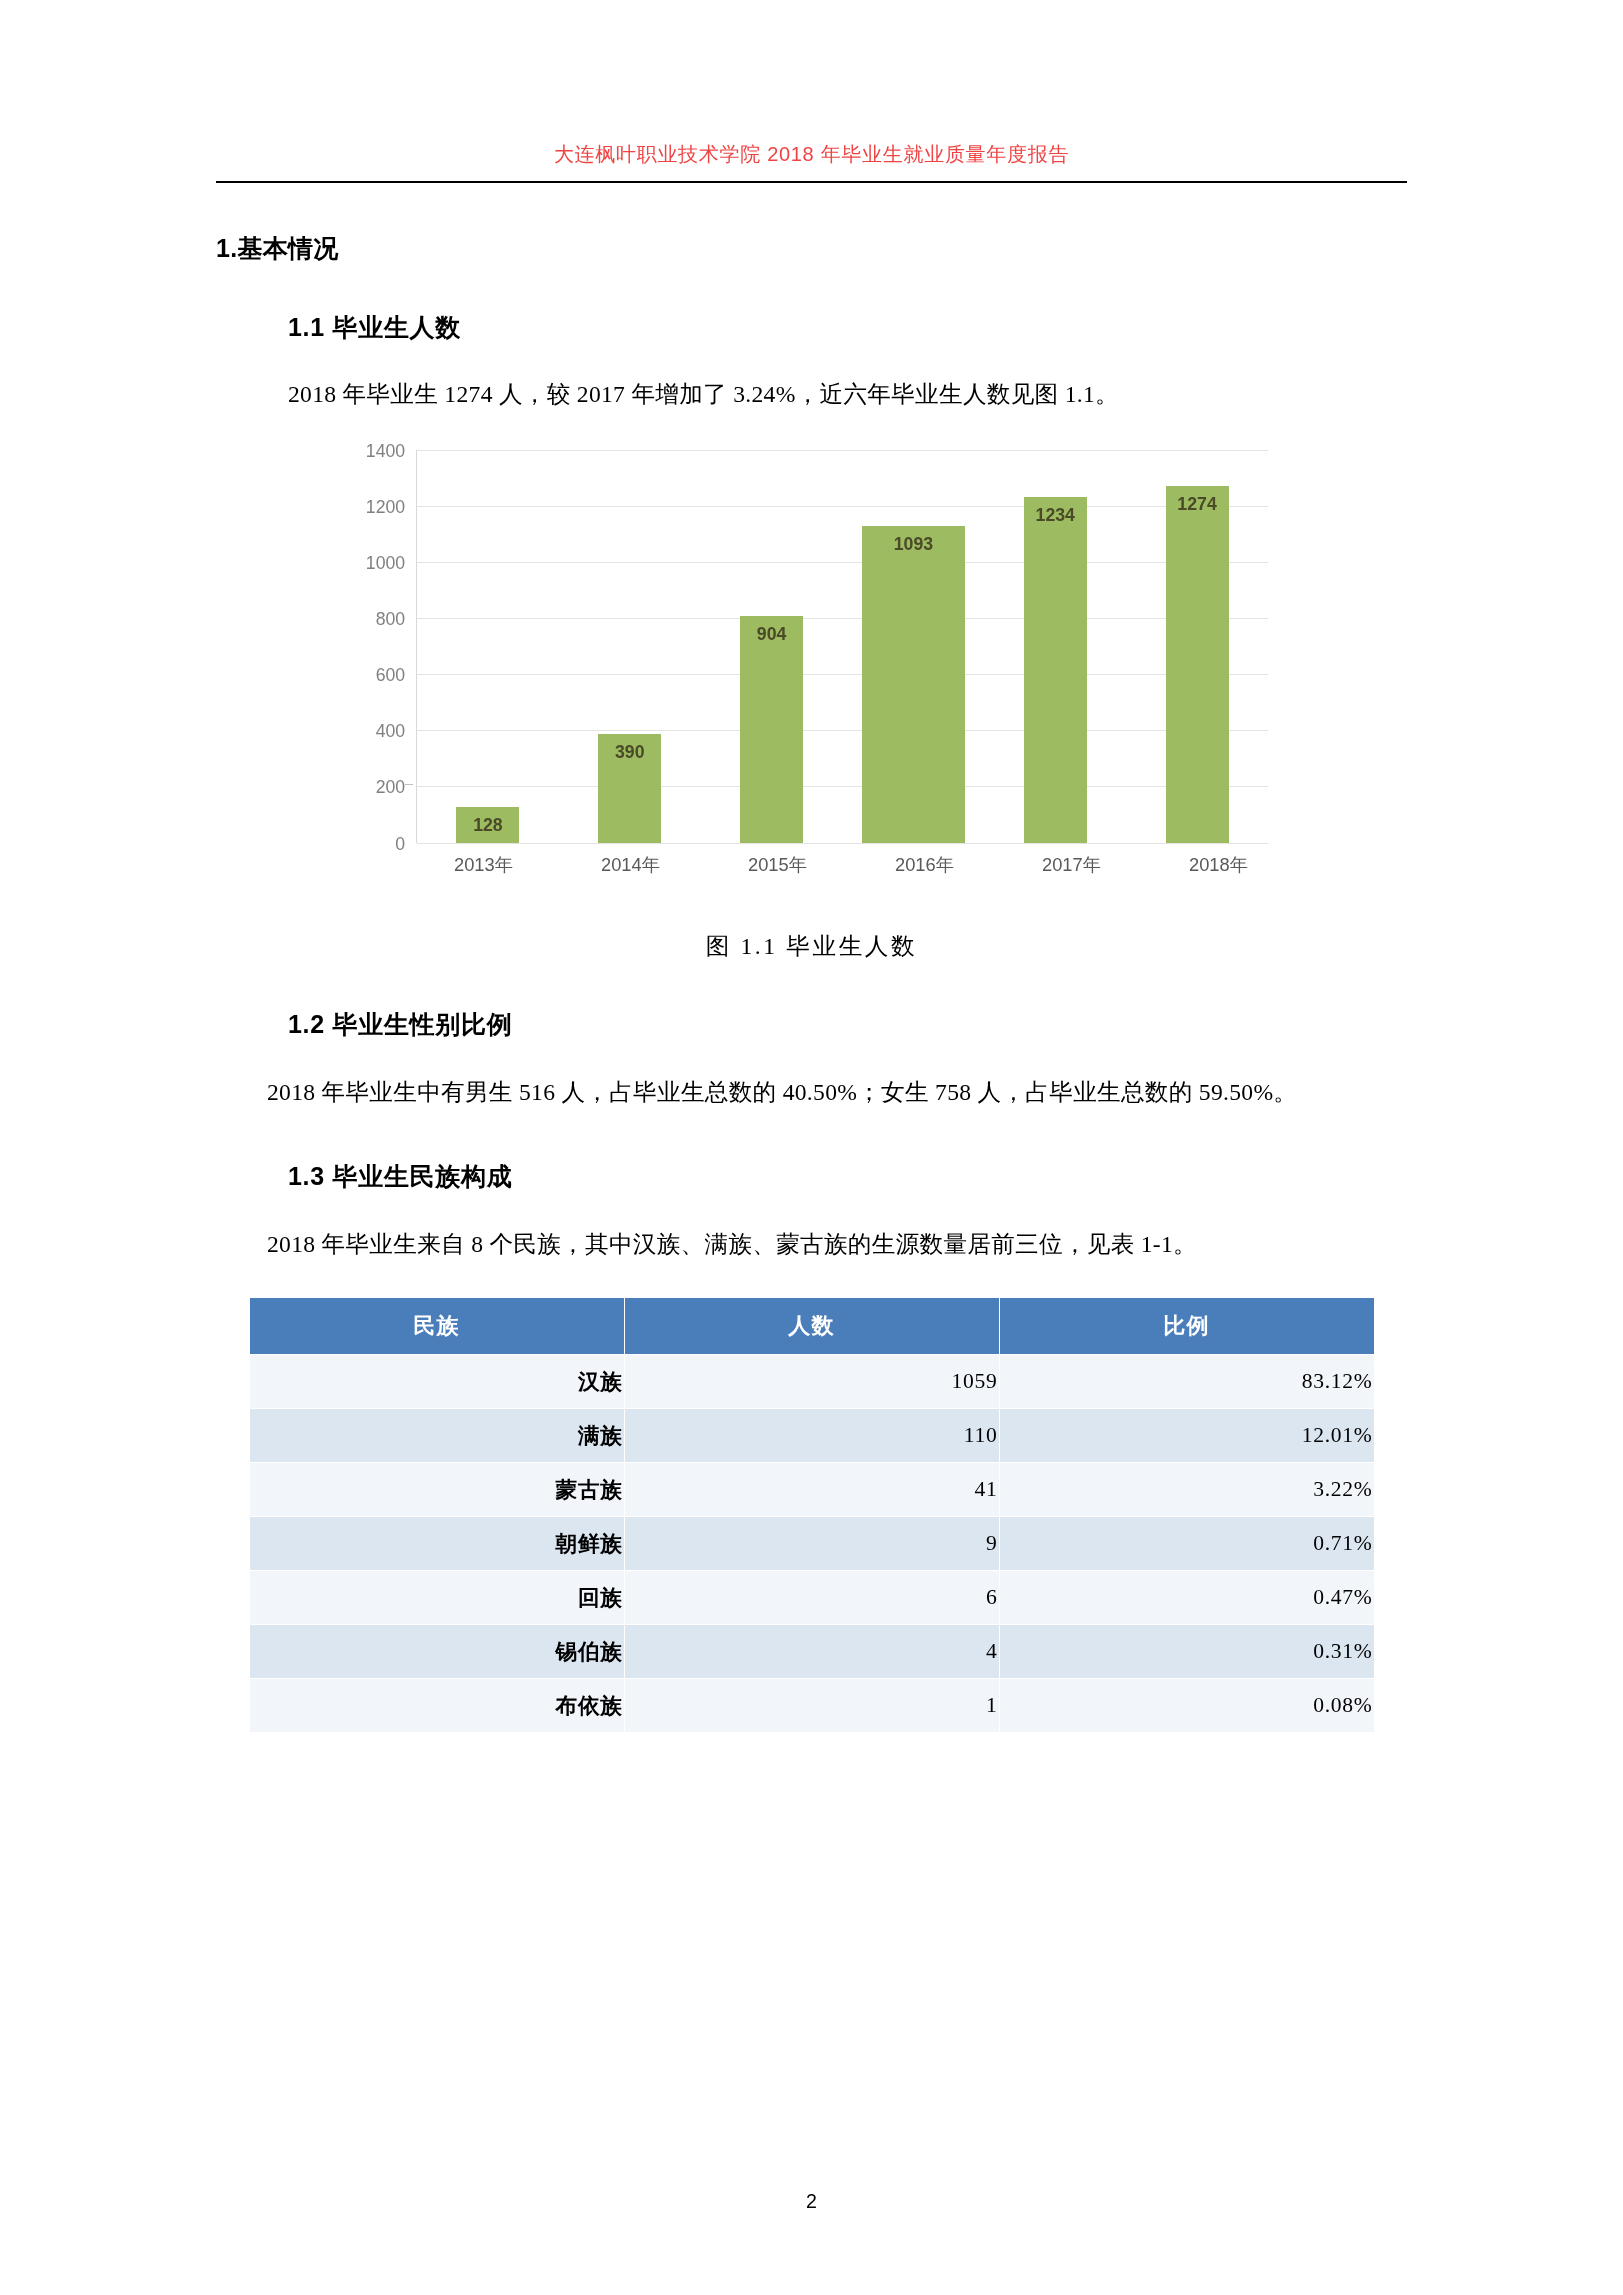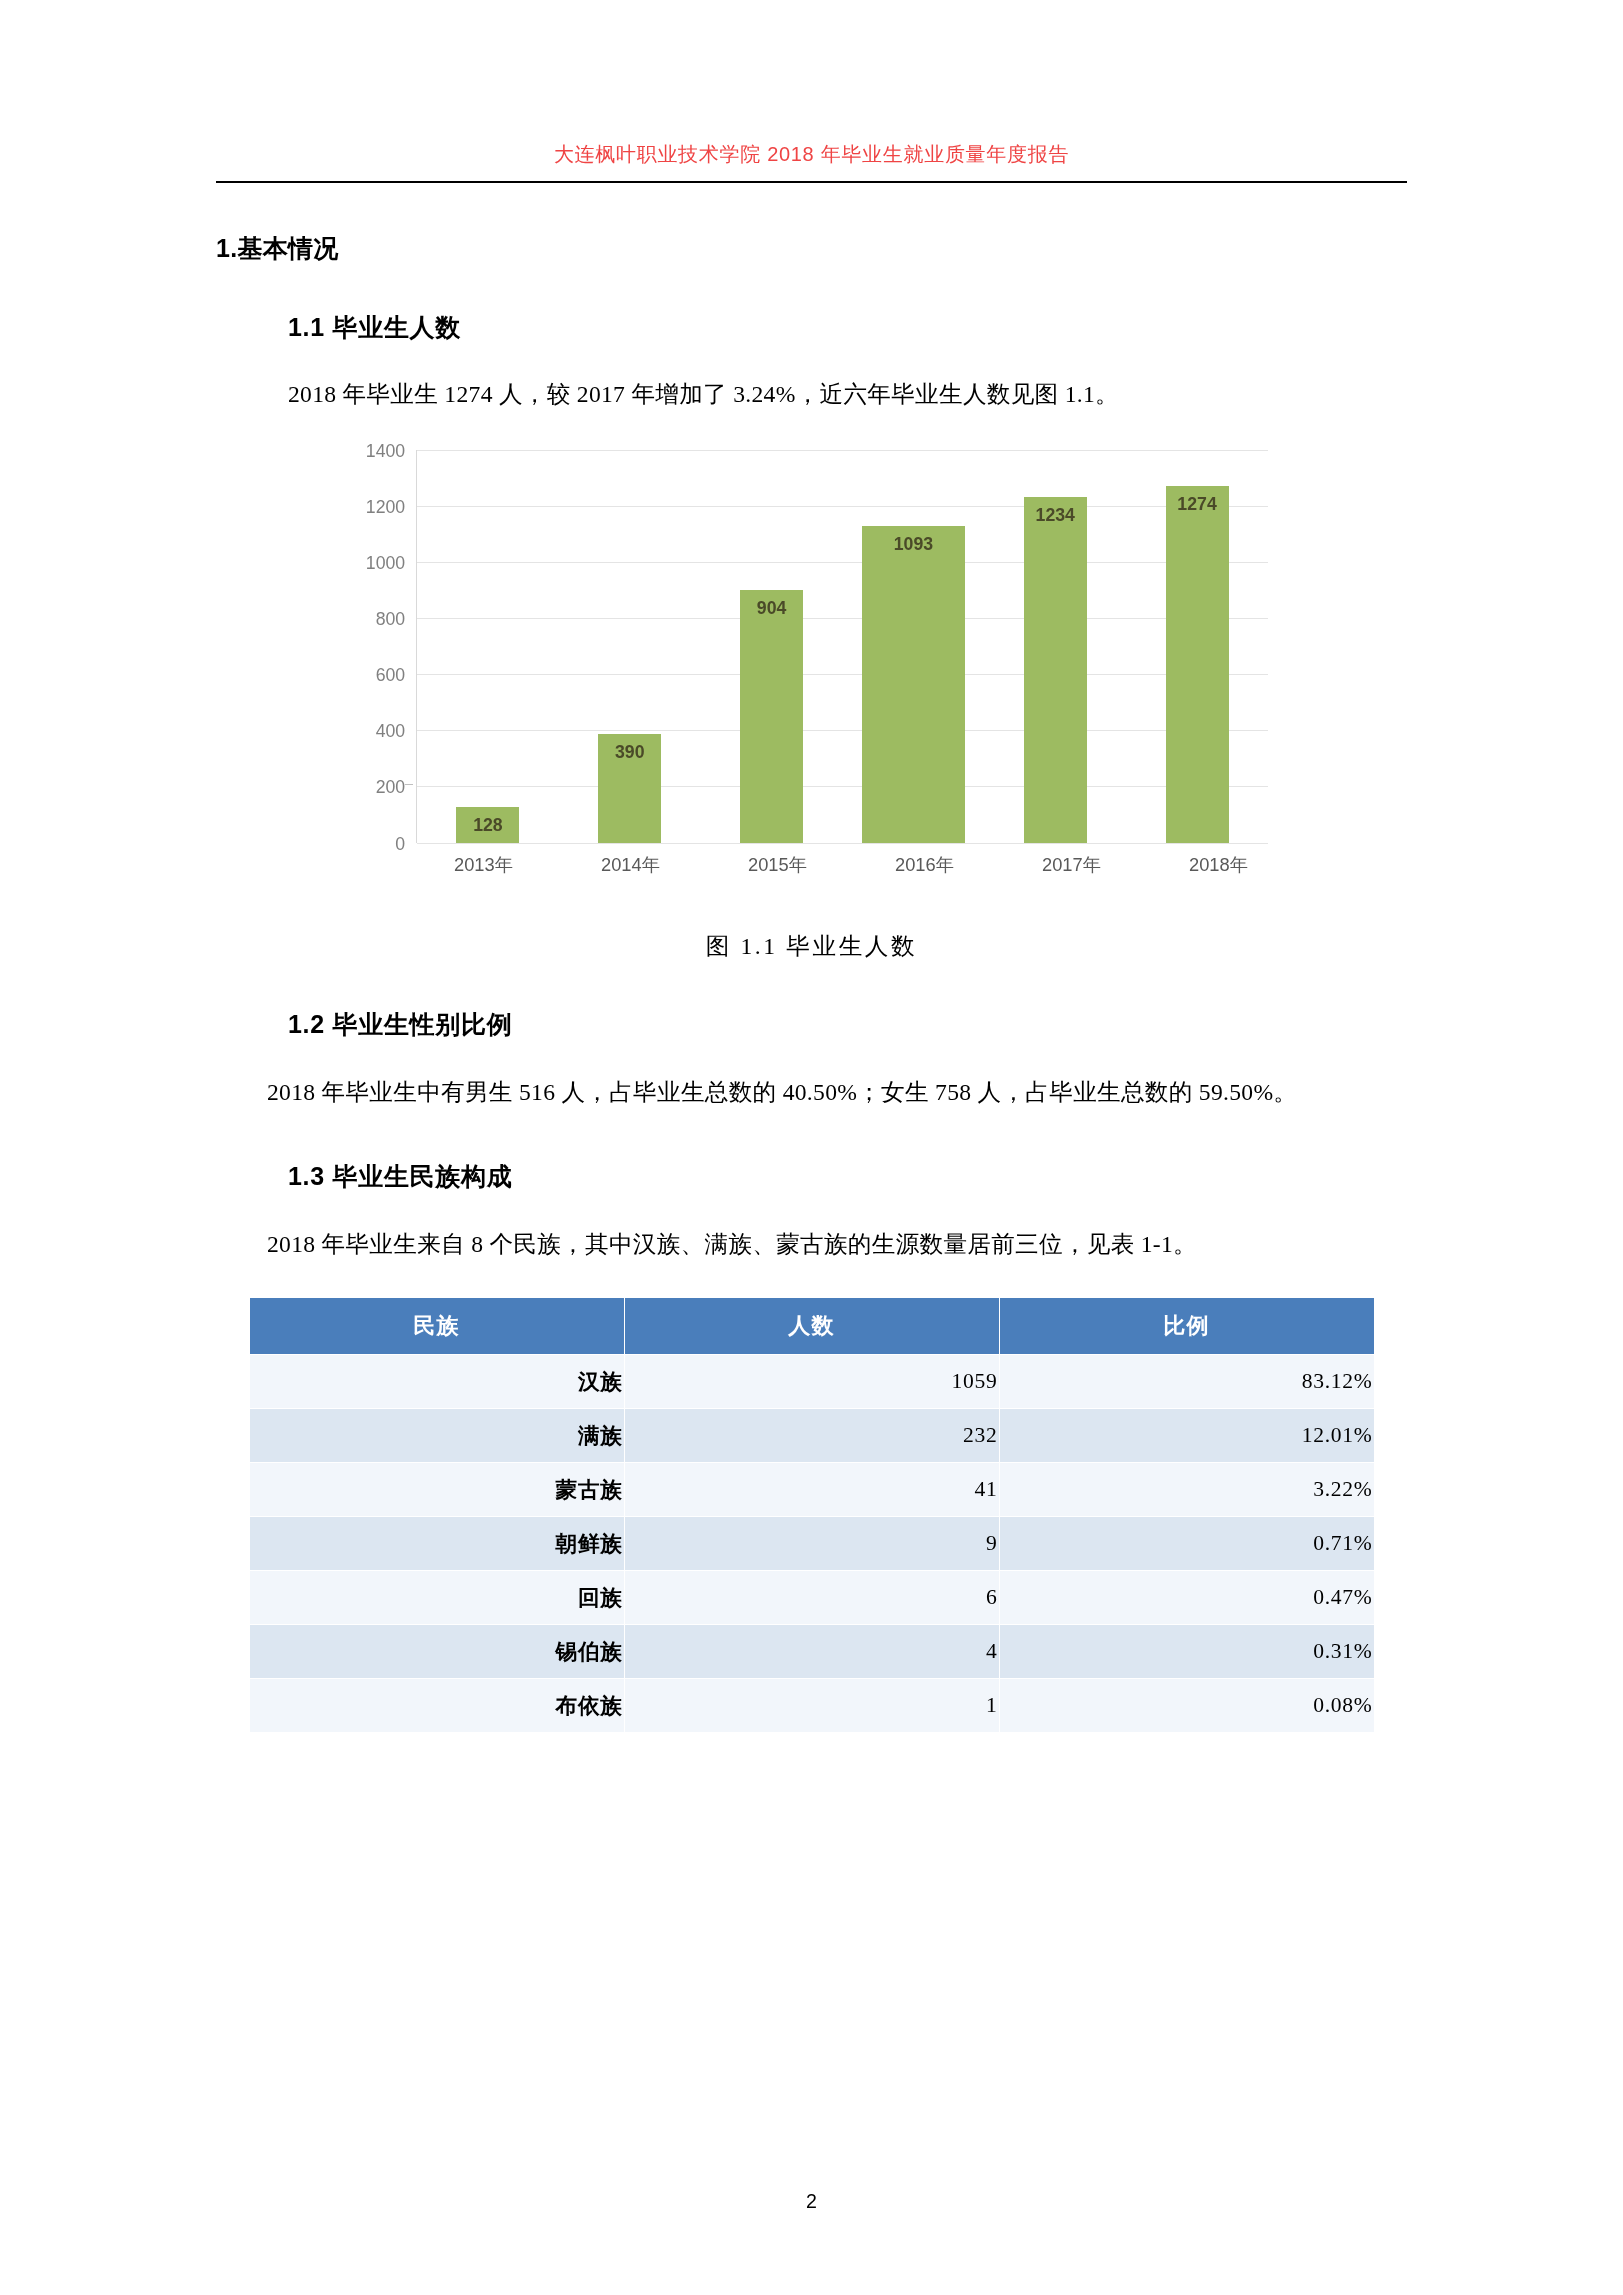--- a/index.html
+++ b/index.html
@@ -248,21 +248,21 @@
             <div class="bar" style="height:36px;">
               <span class="val">128</span>
             </div>
           </div>
           <div class="barcol">
             <div class="bar" style="height:109px;">
               <span class="val">390</span>
             </div>
           </div>
           <div class="barcol">
-            <div class="bar" style="height:253px;">
+            <div class="bar" style="height:227px;">
               <span class="val">904</span>
             </div>
           </div>
           <div class="barcol">
             <div class="bar" style="height:317px;padding-left:40px;">
               <span class="val">1093</span>
             </div>
           </div>
           <div class="barcol">
             <div class="bar" style="height:346px;">
@@ -308,21 +308,21 @@
       </tr>
     </thead>
     <tbody>
       <tr class="even">
         <td class="name">汉族</td>
         <td>1059</td>
         <td>83.12%</td>
       </tr>
       <tr class="odd">
         <td class="name">满族</td>
-        <td>232</td>
+        <td>110</td>
         <td>12.01%</td>
       </tr>
       <tr class="even">
         <td class="name">蒙古族</td>
         <td>41</td>
         <td>3.22%</td>
       </tr>
       <tr class="odd">
         <td class="name">朝鲜族</td>
         <td>9</td>

